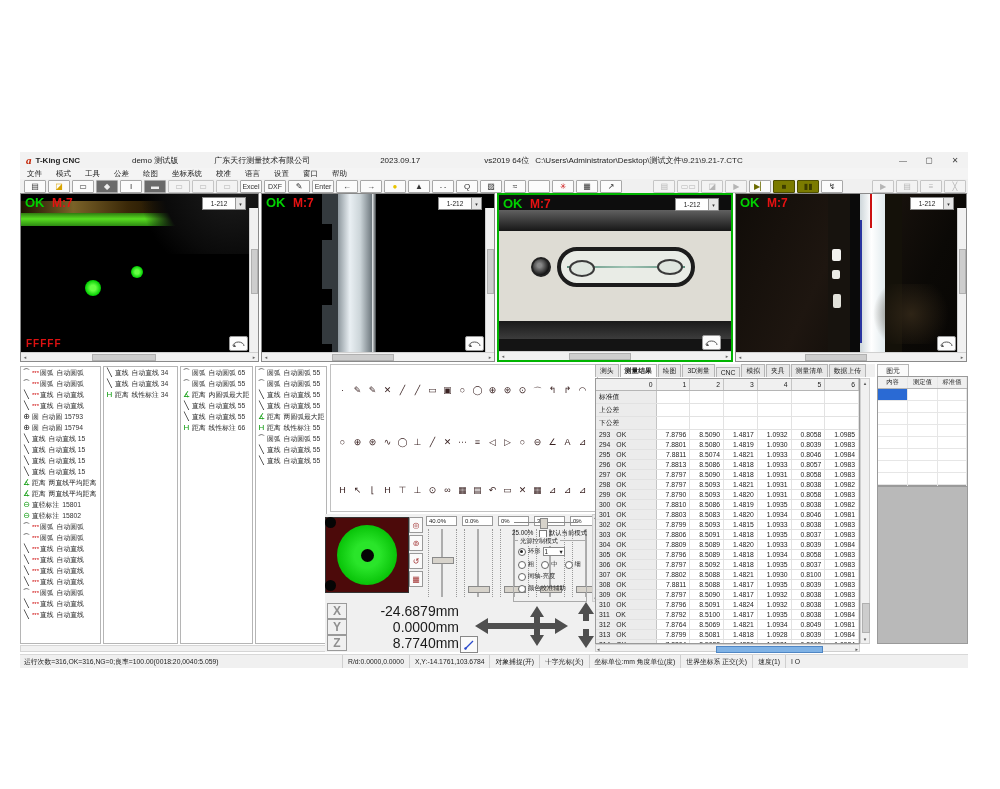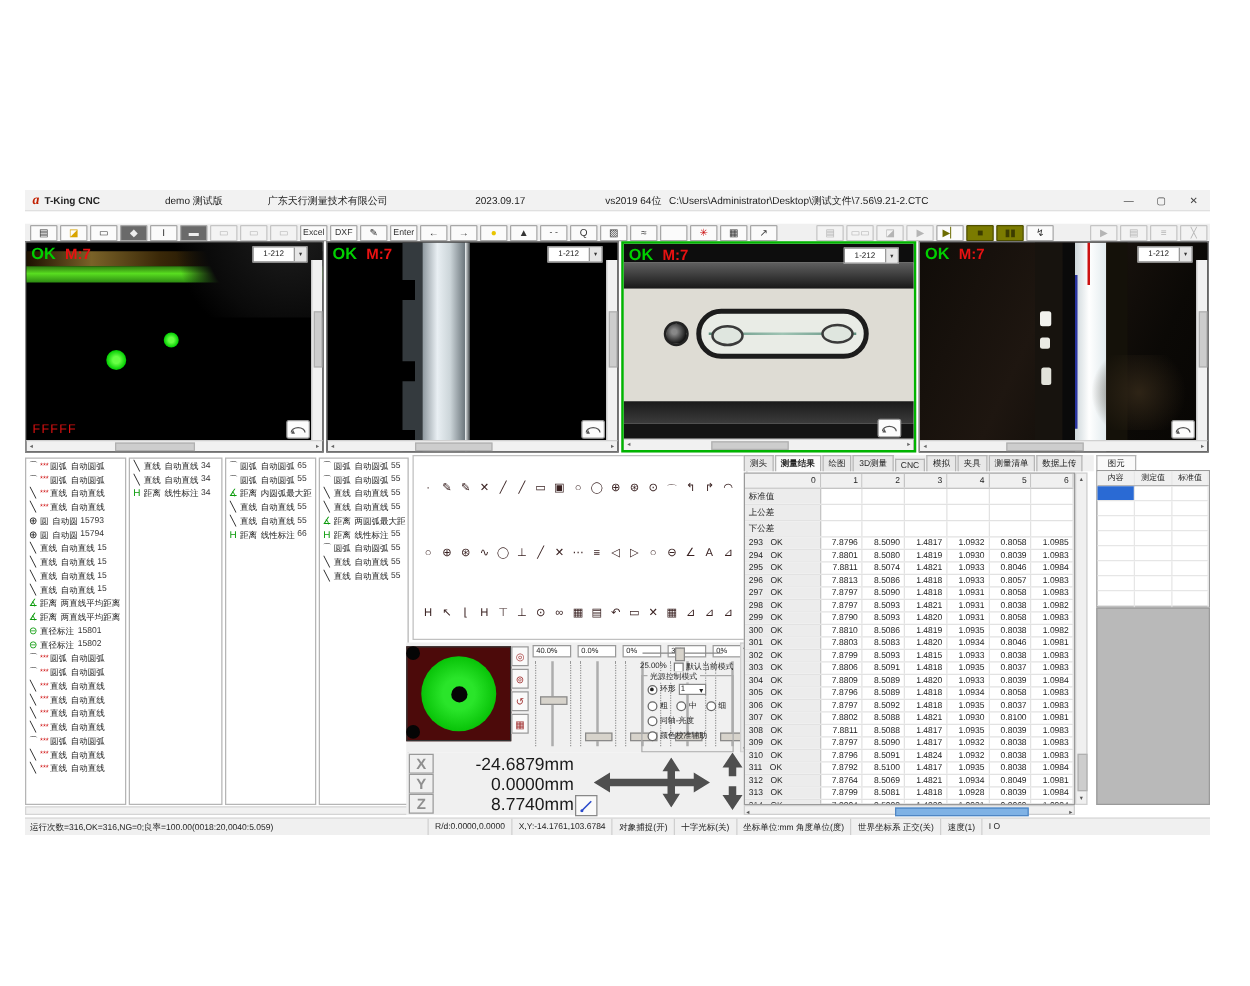--- a/index.html
+++ b/index.html
@@ -43,21 +43,21 @@
   .vscr{position:absolute;right:0;top:14px;bottom:8px;width:8px;background:#f1f1f1;border-left:1px solid #d0d0d0;z-index:6;}
   .vscr .th{position:absolute;left:1px;width:5px;top:28%;height:30%;background:#cdcdcd;border:1px solid #b0b0b0;}
   .resz{position:absolute;right:10px;bottom:10px;width:17px;height:13px;background:#fcfcfc;border:1px solid #9a9a9a;border-radius:2px;z-index:7;display:flex;align-items:center;justify-content:center;}
   
   .scene{position:absolute;left:0;top:0;right:0;bottom:0;}
   #s1 .blur{position:absolute;left:0;top:7px;width:100%;height:12px;background:linear-gradient(90deg,#1c1000,#7a6228 22%,#3a2808 45%,#0c0800 70%,#000);}
   #s1 .band{position:absolute;left:0;top:19px;width:100%;height:13px;background:linear-gradient(180deg,#2f7a10,#58dd20 45%,#2d8a12);}
   #s1 .ball{position:absolute;right:0;top:0;width:130px;height:60px;background:radial-gradient(circle at 80% -10%,#1d1d1d 0%,#0a0a0a 55%,transparent 75%);}
   #s1 .d1{position:absolute;left:64px;top:86px;width:16px;height:16px;border-radius:50%;background:radial-gradient(circle,#66ff44 25%,#00cc00 70%,#007700);}
   #s1 .d2{position:absolute;left:110px;top:72px;width:12px;height:12px;border-radius:50%;background:radial-gradient(circle,#66ff44 25%,#00cc00 70%,#007700);}
-  .fff{position:absolute;left:5px;bottom:12px;color:#dd1111;font-size:10px;font-weight:normal;letter-spacing:1px;z-index:5;}
+  .fff{position:absolute;left:5px;bottom:12px;color:#dd1111;font-size:10px;font-weight:bold;letter-spacing:1px;z-index:5;}
   #s2 .rodd{position:absolute;left:60px;top:0;bottom:0;width:16px;background:#343a3e;}
   #s2 .n{position:absolute;left:58px;width:12px;height:16px;background:#000;}
   #s2 .rodl{position:absolute;left:76px;top:0;bottom:0;width:34px;background:linear-gradient(90deg,#8e989e,#e9eff3 35%,#ccd5d9 65%,#6d777d);}
   #s2 .edge{position:absolute;left:110px;top:0;bottom:0;width:4px;background:linear-gradient(90deg,#f2f6f8,#3a3f42);}
   #s3 .b1{position:absolute;left:0;top:0;width:100%;height:15px;background:#0d0d0d;}
   #s3 .b2{position:absolute;left:0;top:15px;width:100%;height:21px;background:linear-gradient(180deg,#606060,#171717);}
   #s3 .mid{position:absolute;left:0;top:36px;width:100%;height:90px;background:#dedcd4;}
   #s3 .b3{position:absolute;left:0;top:126px;width:100%;height:18px;background:linear-gradient(180deg,#1a1a1a,#3c3c3c);}
   #s3 .b4{position:absolute;left:0;top:144px;width:100%;bottom:0;background:#141414;}
   #s3 .oval{position:absolute;left:58px;top:52px;width:138px;height:40px;border:4px solid #1c1c1c;border-radius:24px;background:#e9ece6;box-sizing:border-box;}
@@ -164,28 +164,41 @@
 
 <div id="cv">
 
   <div id="titlebar" class="abs">
     <span id="appicon">a</span>
     <span id="t-name" class="tseg">T-King  CNC</span>
     <span id="t-demo" class="tseg">demo 测试版</span>
     <span id="t-co" class="tseg">广东天行测量技术有限公司</span>
     <span id="t-date" class="tseg">2023.09.17</span>
     <span id="t-build" class="tseg">vs2019 64位</span>
-    <span id="t-path" class="tseg">C:\Users\Administrator\Desktop\测试文件\7.56\9.21-2.CTC</span>
+    <span id="t-path" class="tseg">C:\Users\Administrator\Desktop\测试文件\9.21\9.21-7.CTC</span>
     <div id="winctl">
       <div class="wbtn">—</div>
       <div class="wbtn">▢</div>
       <div class="wbtn">✕</div>
     </div>
   </div>
 
+  <div id="menubar" class="abs">
+      <div class="mitem">文件</div>
+      <div class="mitem">模式</div>
+      <div class="mitem">工具</div>
+      <div class="mitem">公差</div>
+      <div class="mitem">绘图</div>
+      <div class="mitem">坐标系统</div>
+      <div class="mitem">校准</div>
+      <div class="mitem">语言</div>
+      <div class="mitem">设置</div>
+      <div class="mitem">窗口</div>
+      <div class="mitem">帮助</div>
+    </div>
 
   <div id="toolbar" class="abs">
       <div class="tbtn">
         <span class="gl">▤</span>
       </div>
       <div class="tbtn folder">
         <span class="gl">◪</span>
       </div>
       <div class="tbtn">
         <span class="gl">▭</span>

